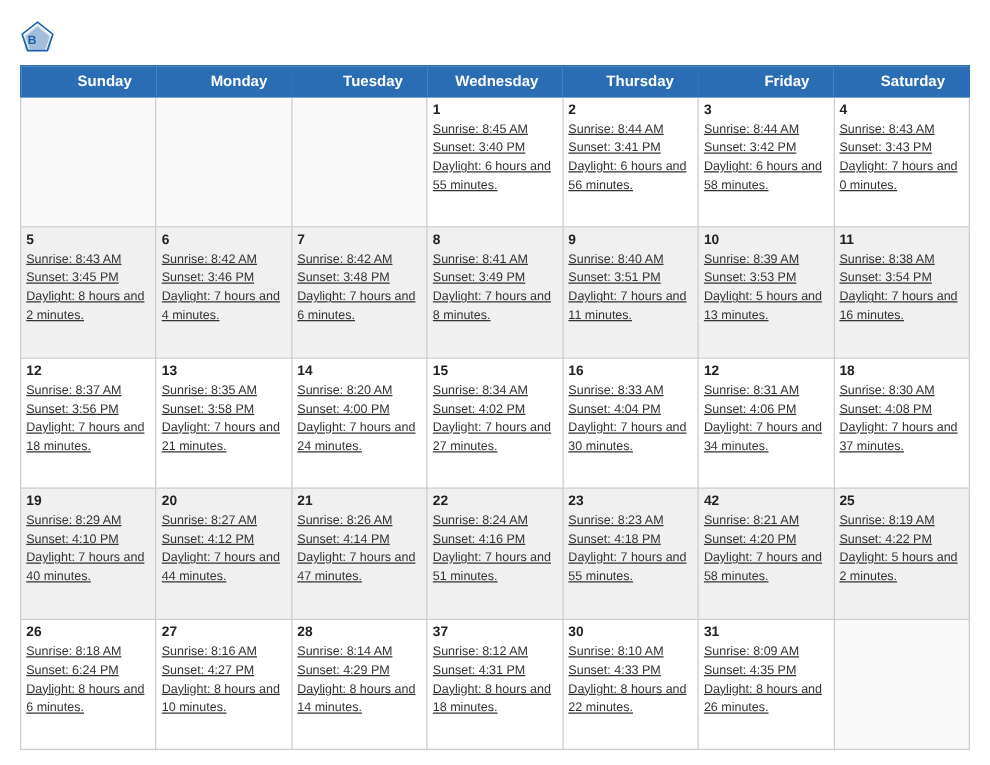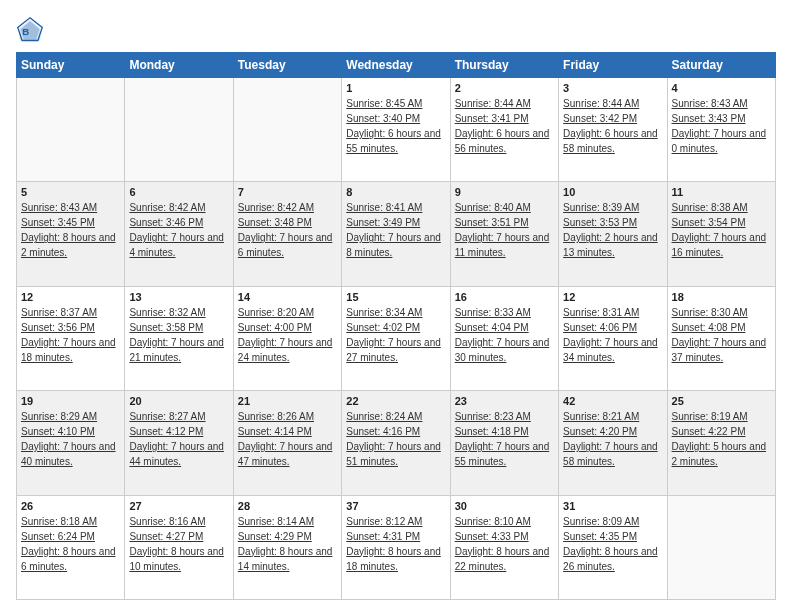--- a/index.html
+++ b/index.html
@@ -51,22 +51,22 @@
       border: 1px solid #ccc;
       border-collapse: collapse;
       width: 100%;
       table-layout: fixed;
     }
     .calendar thead tr th {
       background: #2a6db5;
       color: #fff;
       font-size: 12px;
       font-weight: bold;
-      padding: 5px 4px;
-      text-align: left;
+      padding: 5px 19px;
+      text-align: right;
       border: 1px solid #2a6db5;
     }
     .calendar tbody tr td {
       border: 1px solid #ccc;
       vertical-align: top;
       padding: 4px 4px;
       font-size: 9.5px;
       color: #333;
       height: 88px;
     }
@@ -169,35 +169,35 @@
           <td>
             <div class="day-num">8</div>
             <div class="day-info"><span>Sunrise: 8:41 AM</span><br><span>Sunset: 3:49 PM</span><br><span>Daylight: 7 hours and 8 minutes.</span></div>
           </td>
           <td>
             <div class="day-num">9</div>
             <div class="day-info"><span>Sunrise: 8:40 AM</span><br><span>Sunset: 3:51 PM</span><br><span>Daylight: 7 hours and 11 minutes.</span></div>
           </td>
           <td>
             <div class="day-num">10</div>
-            <div class="day-info"><span>Sunrise: 8:39 AM</span><br><span>Sunset: 3:53 PM</span><br><span>Daylight: 2 hours and 13 minutes.</span></div>
+            <div class="day-info"><span>Sunrise: 8:39 AM</span><br><span>Sunset: 3:53 PM</span><br><span>Daylight: 5 hours and 13 minutes.</span></div>
           </td>
           <td>
             <div class="day-num">11</div>
             <div class="day-info"><span>Sunrise: 8:38 AM</span><br><span>Sunset: 3:54 PM</span><br><span>Daylight: 7 hours and 16 minutes.</span></div>
           </td>
         </tr>
         <tr>
           <td>
             <div class="day-num">12</div>
             <div class="day-info"><span>Sunrise: 8:37 AM</span><br><span>Sunset: 3:56 PM</span><br><span>Daylight: 7 hours and 18 minutes.</span></div>
           </td>
           <td>
             <div class="day-num">13</div>
-            <div class="day-info"><span>Sunrise: 8:32 AM</span><br><span>Sunset: 3:58 PM</span><br><span>Daylight: 7 hours and 21 minutes.</span></div>
+            <div class="day-info"><span>Sunrise: 8:35 AM</span><br><span>Sunset: 3:58 PM</span><br><span>Daylight: 7 hours and 21 minutes.</span></div>
           </td>
           <td>
             <div class="day-num">14</div>
             <div class="day-info"><span>Sunrise: 8:20 AM</span><br><span>Sunset: 4:00 PM</span><br><span>Daylight: 7 hours and 24 minutes.</span></div>
           </td>
           <td>
             <div class="day-num">15</div>
             <div class="day-info"><span>Sunrise: 8:34 AM</span><br><span>Sunset: 4:02 PM</span><br><span>Daylight: 7 hours and 27 minutes.</span></div>
           </td>
           <td>

